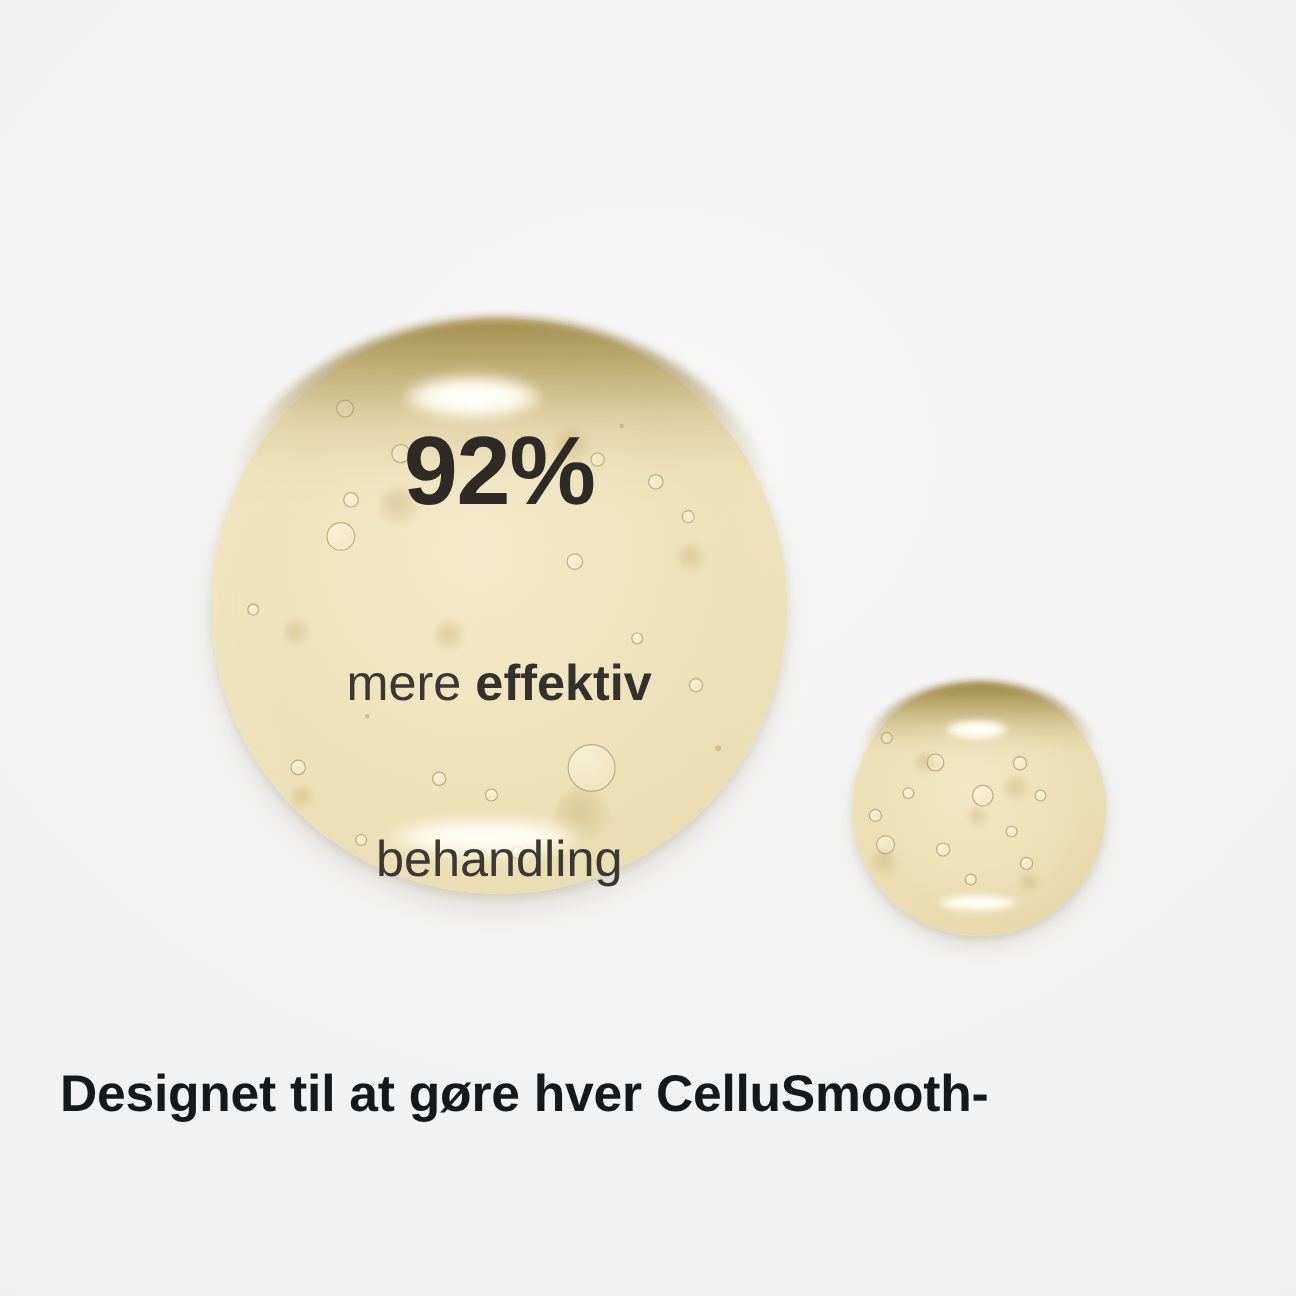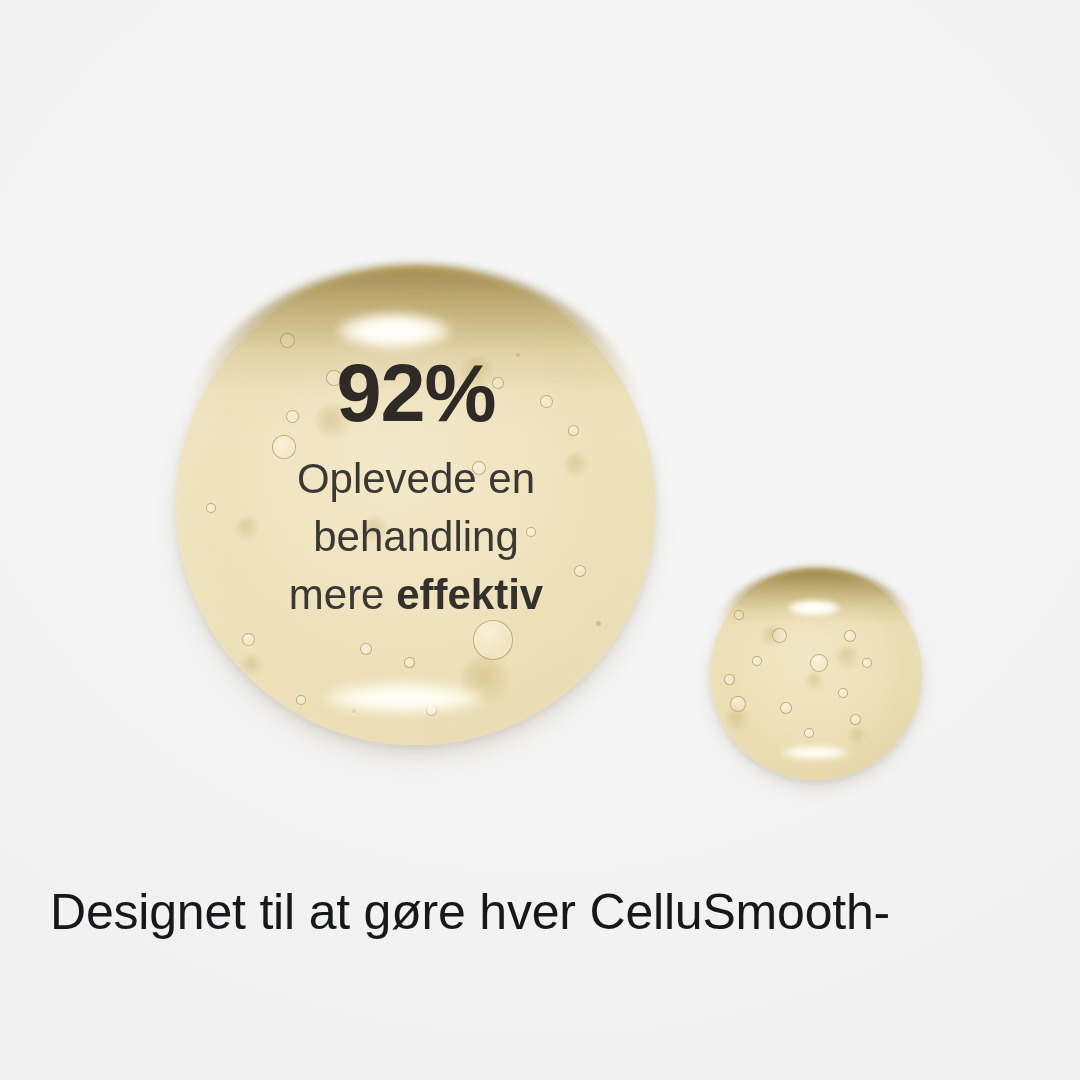--- a/index.html
+++ b/index.html
@@ -206,21 +206,21 @@
   
   #overlay-text {
     position: absolute;
     left: 176px;
     top: 265px;
     width: 480px;
     height: 480px;
     display: flex;
     flex-direction: column;
     align-items: center;
-    justify-content: flex-start;
+    justify-content: space-between;
     padding-top: 88px;
     box-sizing: border-box;
     text-align: center;
     pointer-events: none;
   }
   #stat-value {
     font-family: "Liberation Sans", sans-serif;
     font-weight: 700;
     font-size: 81px;
     line-height: 1.0;
@@ -246,22 +246,22 @@
   
   #caption {
     position: absolute;
     left: 50px;
     top: 882px;
     width: 900px;
   }
   #caption p {
     margin: 0;
     font-family: "Liberation Sans", sans-serif;
-    font-weight: 400;
-    font-size: 50px;
+    font-weight: 700;
+    font-size: 43px;
     line-height: 60px;
     letter-spacing: -0.2px;
     color: #16181a;
   }
 </style>
 </head>
 <body>
 
 <div id="stage">
 
@@ -328,27 +328,24 @@
     </div>
     <div id="droplet-small-rim-top"></div>
     <div id="droplet-small-rim"></div>
     <div id="droplet-small-highlight-top"></div>
     <div id="droplet-small-highlight-bottom"></div>
   </div>
 
   <div id="overlay-text">
     <div id="stat-value">92%</div>
     <p class="stat-line">
-      <span>Oplevede en</span>
+      <span>mere </span><span class="em">effektiv</span>
     </p>
     <p class="stat-line">
       <span>behandling</span>
     </p>
-    <p class="stat-line">
-      <span>mere </span><span class="em">effektiv</span>
-    </p>
   </div>
 
   <div id="caption">
     <p>Designet til at gøre hver CelluSmooth-</p>
   </div>
 
 </div>
 
 </body></html>

